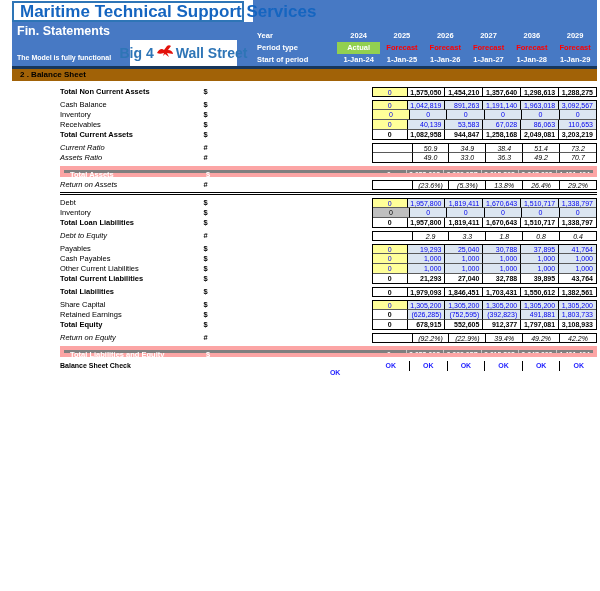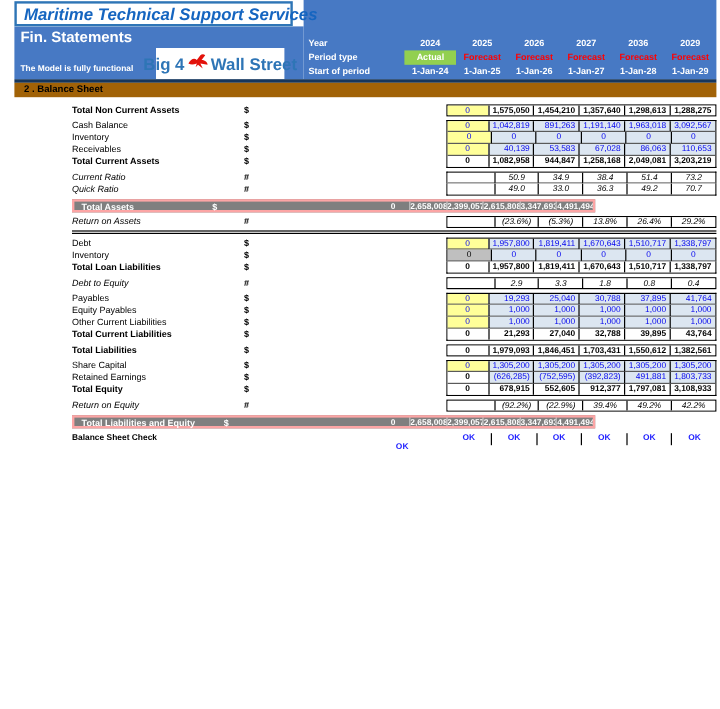--- a/index.html
+++ b/index.html
@@ -4,21 +4,21 @@
 <style>
   * { margin:0; padding:0; box-sizing:border-box; }
   body { background:#e8e8e8; font-family:"Liberation Sans", sans-serif; }
   .page { position:relative; width:600px; height:591px; background:#ffffff; overflow:hidden; }
 
   
   .band-right { position:absolute; left:253px; top:0; width:344px; height:66px; background:#4779C4; }
   .band-left  { position:absolute; left:12px;  top:22px; width:241px; height:44px; background:#4779C4; }
   .title-box  { position:absolute; left:12px; top:1px; width:232px; height:21px; background:#fff;
                 border:2px solid #2E75B6; display:flex; align-items:center; padding-left:6px; }
-  .title-box span { color:#1565C0; font-weight:bold; font-size:14px; white-space:nowrap;font-style:italic; }
+  .title-box span { color:#1565C0; font-weight:bold; font-size:17px; white-space:nowrap; }
   .fin-stmt   { position:absolute; left:17px; top:24px; color:#fff; font-weight:bold; font-size:12.5px; }
   .tagline    { position:absolute; left:17px; top:54px; color:#fff; font-weight:bold; font-size:7px; }
   .logo       { position:absolute; left:130px; top:40px; width:107px; height:26px; background:#fff;
                 display:flex; align-items:center; justify-content:center; gap:2px; }
   .logo .t    { color:#2E75B6; font-weight:bold; font-size:14px; white-space:nowrap; }
   .logo svg   { flex:none; }
 
   .hdr-row { position:absolute; left:253px; width:344px; height:12px; display:flex; }
   .hdr-row .hlbl { width:84px; padding-left:4px; color:#fff; font-weight:bold; font-size:7.5px; line-height:12px; }
   .hdr-row .hcell { width:43.3px; text-align:center; font-size:7.5px; line-height:12px; font-weight:bold; color:#fff; }
@@ -54,21 +54,21 @@
   .cell.l { background:#DCE6F1; color:#0000EE; }
   .cell.t { background:#fff; color:#000; font-weight:bold; }
   .cell.i { background:#fff; color:#000; font-style:italic; text-align:center; padding-right:0; }
   .cell.e { background:#fff; }
   .cell.ctr { text-align:center; padding-right:0; }
 
   .spacer { width:100%; }
   .dblline { margin:2px 0 1px 48px; width:537px; height:3px; border-top:1.2px solid #000; border-bottom:1.2px solid #000; }
 
   
-  .row.grand { margin-left:48px; width:436px; height:11px; background:#7F7F7F; border:2px solid #fca5a5; }
+  .row.grand { margin-left:48px; width:537px; height:11px; background:#7F7F7F; border:4px solid #fca5a5; }
   .row.grand .lbl  { width:138px; padding-left:6px; color:#fff; font-weight:bold; line-height:10.5px; }
   .row.grand .unit { color:#fff; line-height:10.5px; }
   .row.grand .cell { color:#fff; font-weight:bold; line-height:10px; }
   .row.grand .cell + .cell { border-left:1px solid rgba(255,255,255,.55); }
 
   
   .row.check .lbl { font-weight:bold; font-size:7px; }
   .row.check .gapc { text-align:right; padding-right:8px; }
   .ok { color:#1F1FFF; font-weight:bold; font-size:7px; line-height:10px; }
   .row.check .cell { text-align:center; padding-right:0; background:transparent; }
@@ -204,21 +204,21 @@
         <div class="cells">
           <div class="cell e"></div>
           <div class="cell i ctr">50.9</div>
           <div class="cell i ctr">34.9</div>
           <div class="cell i ctr">38.4</div>
           <div class="cell i ctr">51.4</div>
           <div class="cell i ctr">73.2</div>
         </div>
       </div>
       <div class="row box-bottom ital">
-        <div class="lbl">Quick Ratio</div>
+        <div class="lbl">Assets Ratio</div>
         <div class="unit">#</div>
         <div class="gapc"></div>
         <div class="cells">
           <div class="cell e"></div>
           <div class="cell i ctr">49.0</div>
           <div class="cell i ctr">33.0</div>
           <div class="cell i ctr">36.3</div>
           <div class="cell i ctr">49.2</div>
           <div class="cell i ctr">70.7</div>
         </div>
@@ -314,21 +314,21 @@
         <div class="cells">
           <div class="cell y ctr">0</div>
           <div class="cell l">19,293</div>
           <div class="cell l">25,040</div>
           <div class="cell l">30,788</div>
           <div class="cell l">37,895</div>
           <div class="cell l">41,764</div>
         </div>
       </div>
       <div class="row box-mid">
-        <div class="lbl">Equity Payables</div>
+        <div class="lbl">Cash Payables</div>
         <div class="unit">$</div>
         <div class="gapc"></div>
         <div class="cells">
           <div class="cell y ctr">0</div>
           <div class="cell l">1,000</div>
           <div class="cell l">1,000</div>
           <div class="cell l">1,000</div>
           <div class="cell l">1,000</div>
           <div class="cell l">1,000</div>
         </div>

